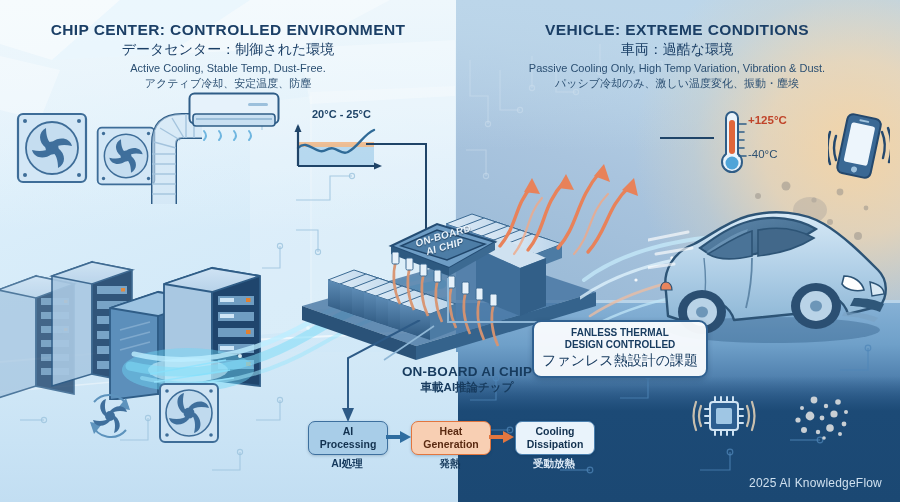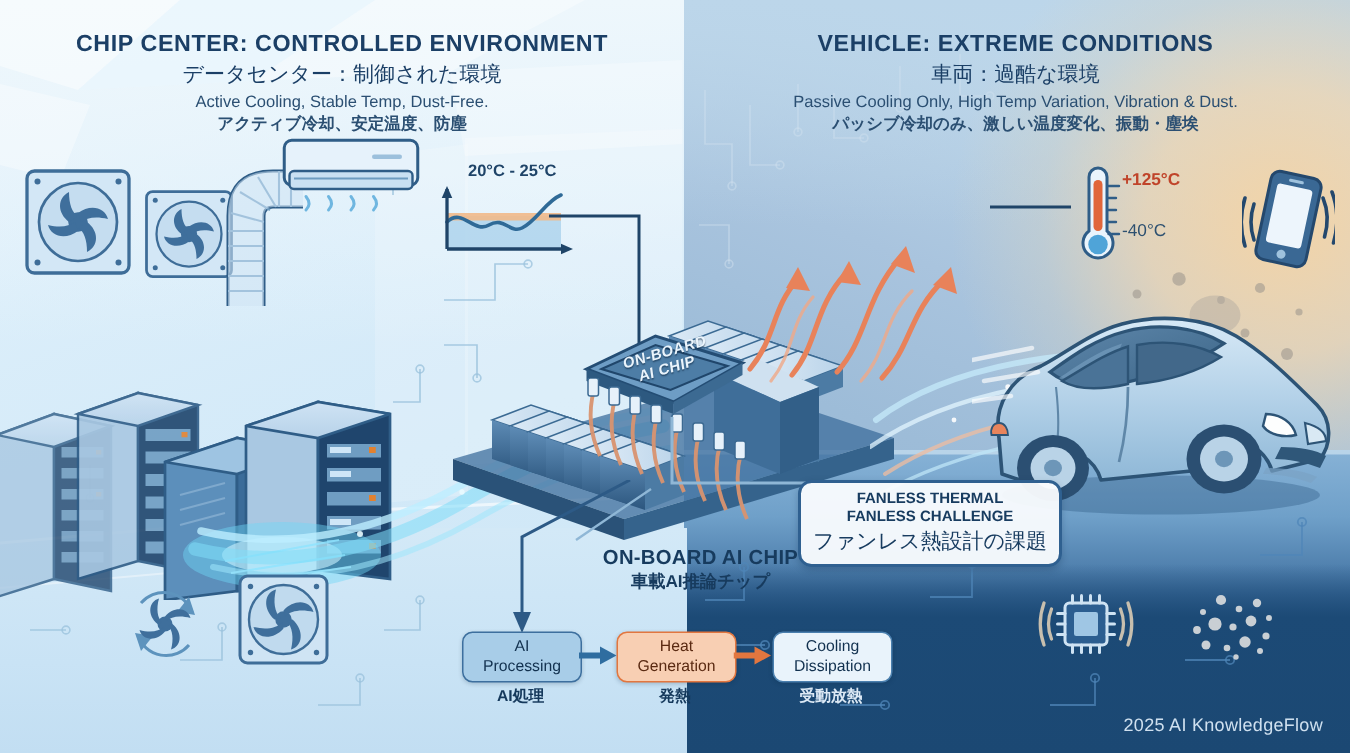--- a/index.html
+++ b/index.html
@@ -28,21 +28,21 @@
     background:linear-gradient(180deg,rgba(24,72,115,0) 0%,#1c4a76 28%,#1b4873 100%);}
   .left-floor{position:absolute;left:0;top:352px;width:458px;height:150px;
     background:linear-gradient(180deg,#d3e9f7 0%,#c9e3f5 60%,#c2def2 100%);}
   
   .traces{position:absolute;left:0;top:0;width:900px;height:502px;}
   
   .hdr{position:absolute;text-align:center;}
   .hdr .t1{font-size:15.5px;font-weight:bold;color:#1b3f66;letter-spacing:.4px;line-height:1.25;}
   .hdr .t2{font-size:14px;font-weight:normal;color:#1b3f66;line-height:1.45;}
   .hdr .t3{font-size:11px;color:#2b4f72;line-height:1.5;}
-  .hdr .t4{font-size:11px;color:#2b4f72;font-weight:bold;line-height:1.45;}
+  .hdr .t4{font-size:11px;color:#2b4f72;font-weight:normal;line-height:1.45;}
   #hdr-left{left:18px;top:20px;width:420px;}
   #hdr-right{left:462px;top:20px;width:430px;}
   
   #temp-chart{position:absolute;left:288px;top:110px;width:96px;height:62px;}
   #temp-chart .lbl{position:absolute;left:24px;top:-2px;font-size:11px;font-weight:bold;color:#1f4468;white-space:nowrap;}
   
   #thermo{position:absolute;left:712px;top:108px;width:110px;height:72px;}
   #thermo .hi{position:absolute;left:36px;top:6px;font-size:11.5px;font-weight:bold;color:#c0442a;}
   #thermo .lo{position:absolute;left:36px;top:40px;font-size:11.5px;font-weight:normal;color:#2d5070;}
   
@@ -51,21 +51,21 @@
   #chip-label .jp{font-size:11.5px;font-weight:bold;color:#173b5e;margin-top:1px;}
   
   #fanless{position:absolute;left:532px;top:320px;width:160px;
     background:rgba(250,252,254,.95);border:2px solid #2f6090;border-radius:9px;
     padding:5px 6px 6px;text-align:center;box-shadow:0 2px 5px rgba(10,40,70,.25);}
   #fanless .en{font-size:10px;font-weight:bold;color:#183c60;line-height:1.22;}
   #fanless .jp{font-size:14px;font-weight:normal;color:#183c60;margin-top:1px;}
   
   .flowbox{position:absolute;border-radius:7px;text-align:center;
     display:flex;align-items:center;justify-content:center;
-    font-size:10.5px;line-height:1.22;font-weight:normal;box-shadow:0 1px 3px rgba(10,40,70,.22);}
+    font-size:10.5px;line-height:1.22;font-weight:bold;box-shadow:0 1px 3px rgba(10,40,70,.22);}
   #flow1{left:308px;top:421px;width:78px;height:32px;background:#a8cde8;border:1.6px solid #3d6f9e;color:#12314f;}
   #flow2{left:411px;top:421px;width:78px;height:32px;background:#f8cfb3;border:1.6px solid #e2763f;color:#5a2a12;}
   #flow3{left:515px;top:421px;width:78px;height:32px;background:#e9f3fb;border:1.6px solid #4a7fae;color:#12314f;}
   .flowcap{position:absolute;top:457px;width:78px;text-align:center;font-size:10.5px;font-weight:bold;}
   #cap1{left:308px;color:#15395c;}
   #cap2{left:411px;color:#15395c;}
   #cap3{left:515px;color:#dce9f5;}
   
   #footer{position:absolute;right:18px;bottom:12px;font-size:12px;color:#cfe0ef;letter-spacing:.2px;}
   
@@ -669,21 +669,21 @@
         <line x1="8" y1="58" x2="44" y2="52"></line>
       <line x1="-2" y1="72" x2="26" y2="68"></line>
     </g>
   </svg>
 
   <svg class="ico" style="left:446px;top:276px;width:110px;height:64px;" viewBox="0 0 110 64">
     <path d="M2 2 L2 46 L92 46" fill="none" stroke="#8fb7d6" stroke-width="2"></path>
   </svg>
   <div id="fanless">
     <div class="en">FANLESS THERMAL</div>
-    <div class="en">FANLESS CHALLENGE</div>
+    <div class="en">DESIGN CONTROLLED</div>
     <div class="jp">ファンレス熱設計の課題</div>
   </div>
 
   <div id="chip-label">
     <div class="en">ON-BOARD AI CHIP</div>
     <div class="jp">車載AI推論チップ</div>
   </div>
 
   <svg class="ico" style="left:330px;top:320px;width:140px;height:106px;" viewBox="0 0 140 106">
     <path d="M90 0 L18 38 L18 92" fill="none" stroke="#2d5a86" stroke-width="2"></path>

